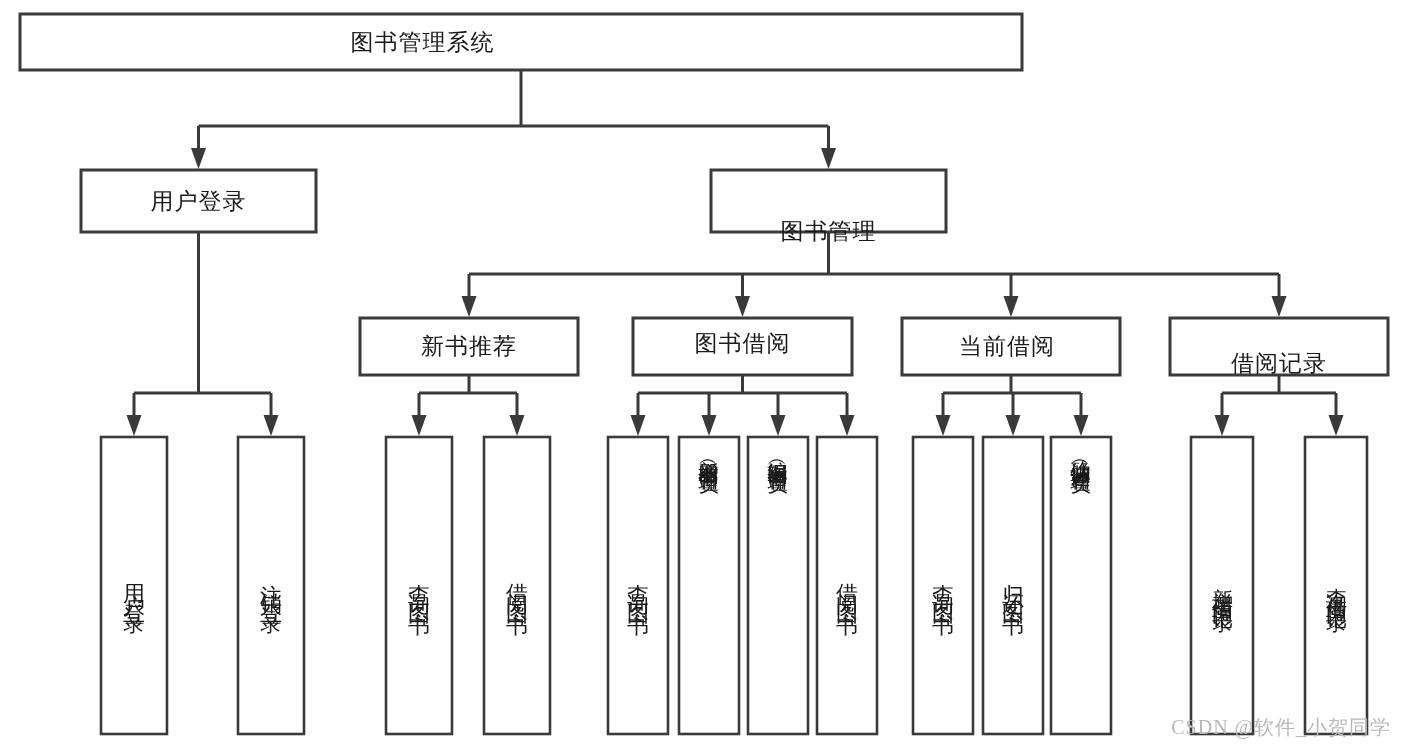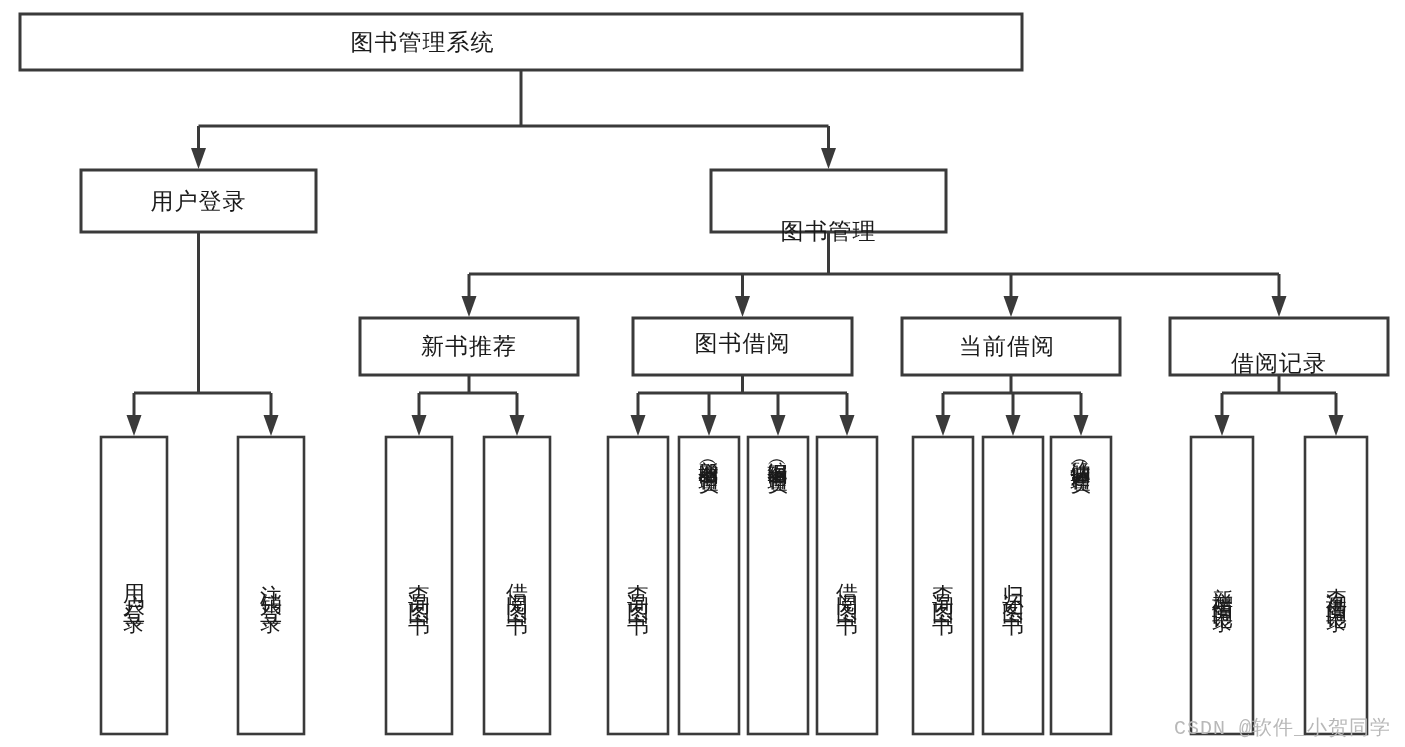--- a/index.html
+++ b/index.html
@@ -77,21 +77,21 @@
     font-family: "DejaVu Sans", "Liberation Sans", sans-serif;
     font-size: 23px;
     letter-spacing: 1px;
     color: #1a1a1a;
     white-space: nowrap;
   }
   #watermark {
     position: absolute;
     right: 14px;
     bottom: 6px;
-    font-family: Liberation Mono, monospace;
+    font-family: Liberation Serif, serif;
     font-size: 20px;
     color: #b8b8b8;
     letter-spacing: 1px;
     white-space: nowrap;
     user-select: none;
   }
 </style>
 </head>
 <body>
 

